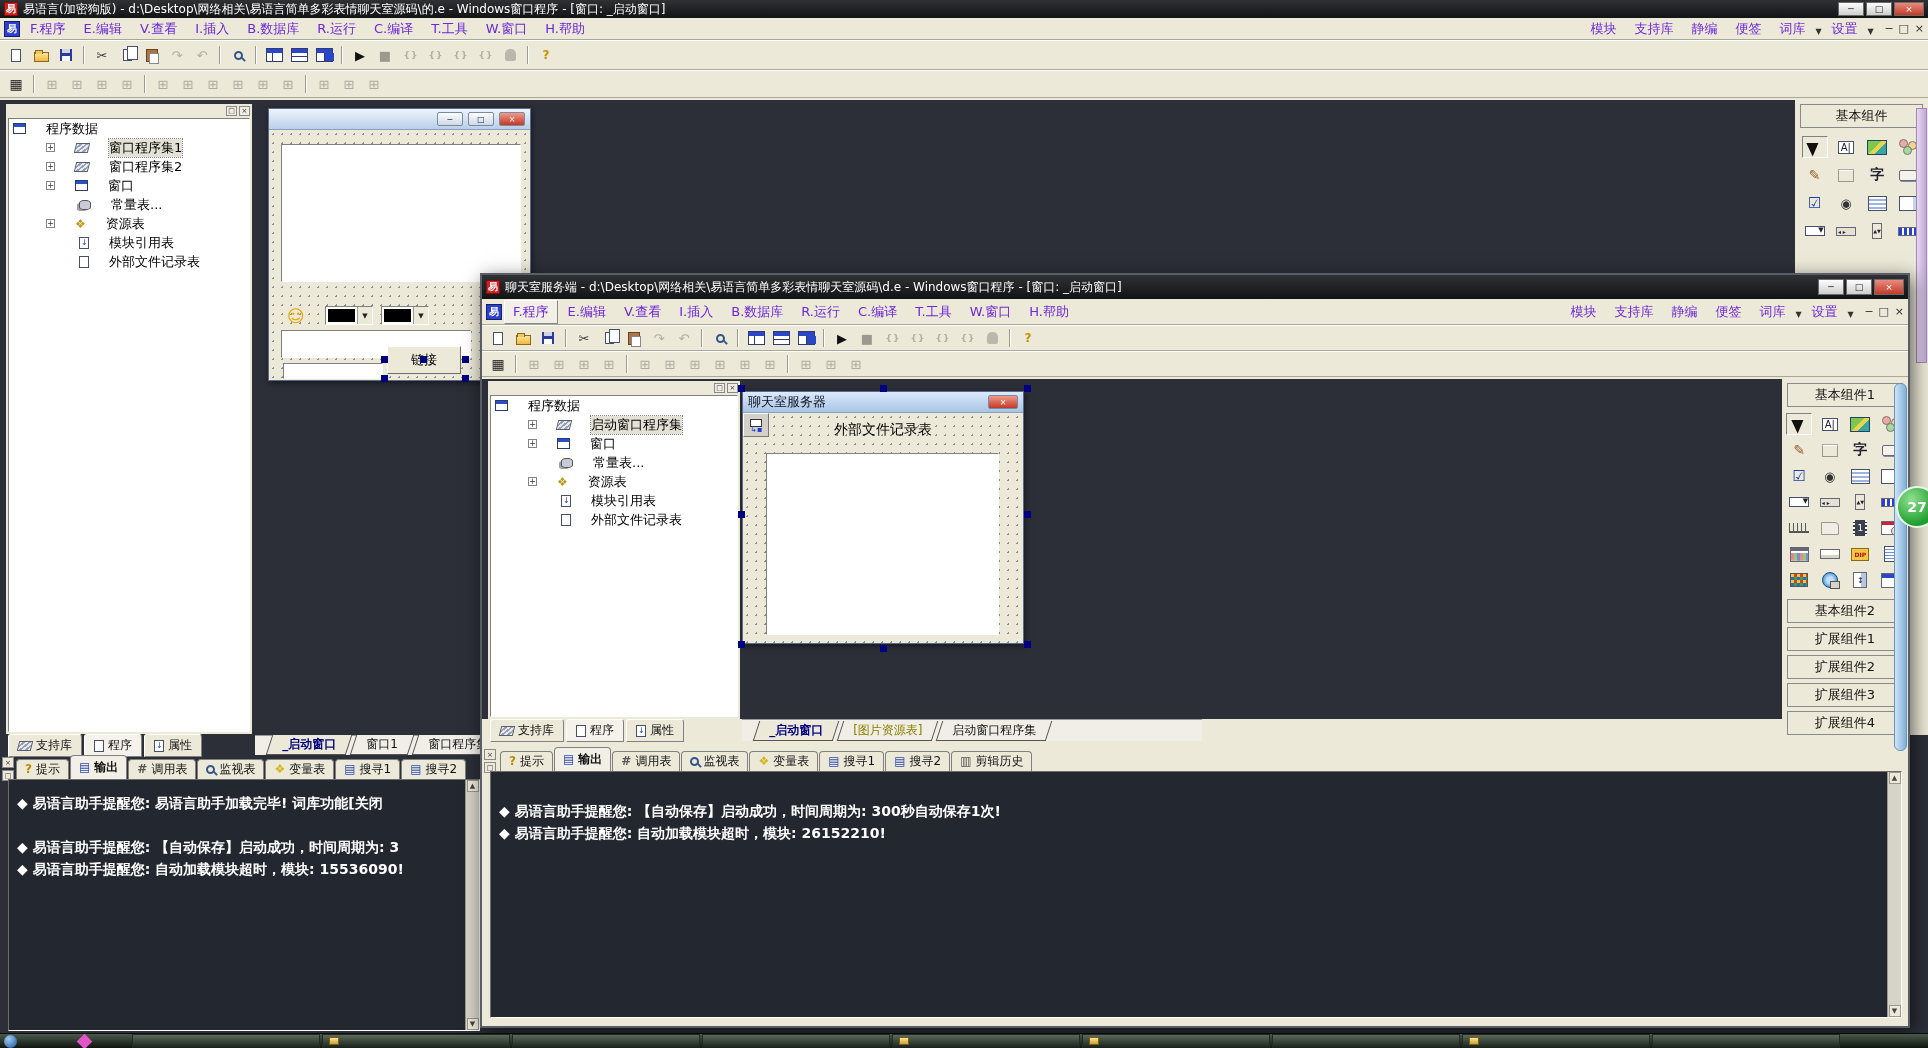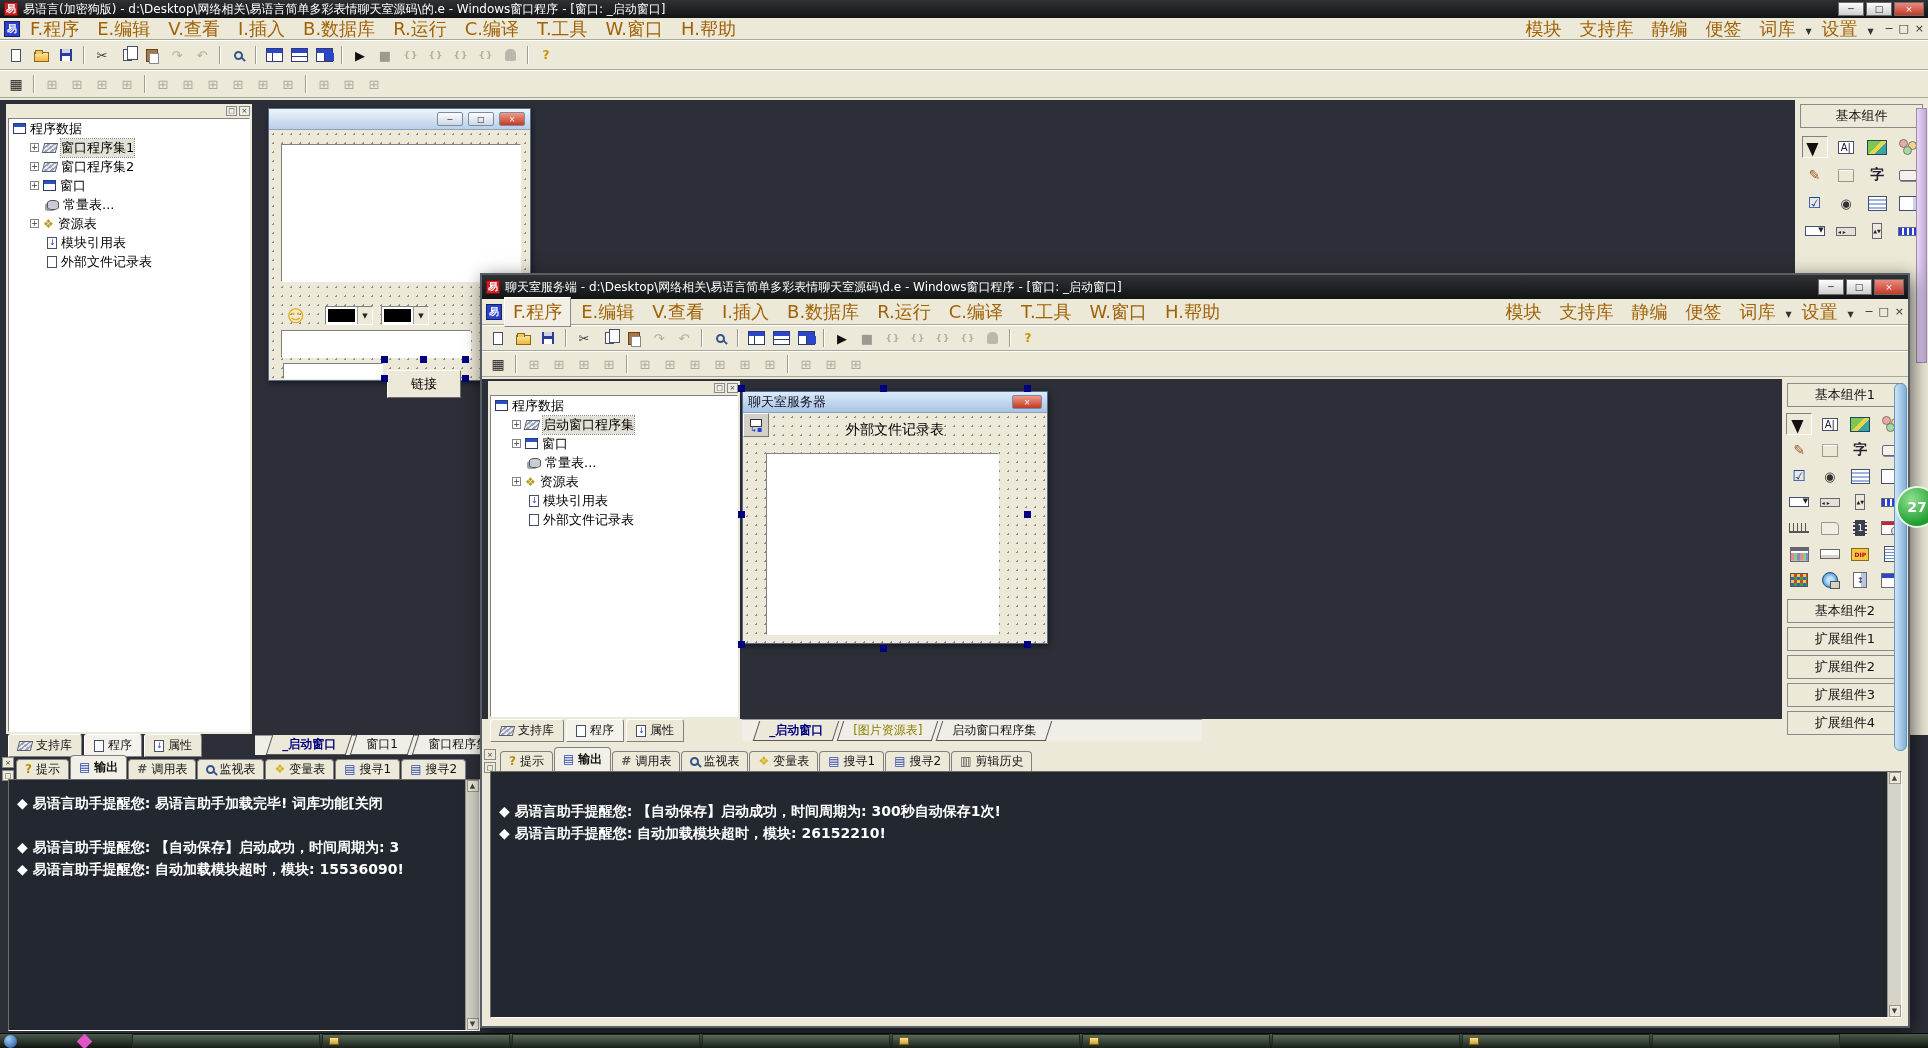--- a/index.html
+++ b/index.html
@@ -7,21 +7,21 @@
 #screen{position:relative;width:1928px;height:1048px}
 .win{position:absolute;background:#ece9d8}
 .tb-dark{display:flex;align-items:center;background:linear-gradient(#2f3134,#121315);color:#fff;padding:0 4px;gap:5px}
 .tb-title{font-size:12px;white-space:nowrap;overflow:hidden;flex:1}
 .applogo{width:14px;height:14px;background:#d01f1f;color:#fff;font-size:10px;font-weight:bold;display:flex;align-items:center;justify-content:center;border:1px solid #7d0f0f;flex:0 0 auto}
 .winbtns{display:flex;gap:2px;flex:0 0 auto}
 .wb{width:26px;height:14px;background:linear-gradient(#fdfdfd,#cfcfcf);border:1px solid #6a6a6a;color:#222;font-size:9px;display:flex;align-items:center;justify-content:center}
 .wb.close{background:linear-gradient(#e98b7e,#c33a27);color:#fff;width:30px}
 .menubar{display:flex;align-items:center;background:#ece9d8;border-bottom:1px solid #a9a69a;padding:0 4px;gap:2px}
 .mlogo{width:16px;height:16px;background:#2b3fd0;color:#fff;font-size:10px;font-weight:bold;display:flex;align-items:center;justify-content:center;border:1px solid #16205e}
-.mitem{font-size:18px;color:#a16207;padding:2px 8px;white-space:nowrap}
+.mitem{font-size:13px;color:#6d28d9;padding:2px 8px;white-space:nowrap}
 .mitem.boxed{border:1px solid;border-color:#fff #8a8a8a #8a8a8a #fff;background:#f2f0e6}
 .mspacer{flex:1}
 .mdic{display:flex;gap:6px;align-items:center;margin-left:10px;color:#333;font-size:11px}
 .g-min::before{content:"─"}.g-max::before{content:"□"}.g-close::before{content:"×"}
 .g-drop::before{content:"▼";font-size:8px;color:#333}
 .toolbar{display:flex;align-items:center;background:#ece9d8;border-top:1px solid #fff;border-bottom:1px solid #a9a69a;padding:2px 4px;gap:1px}
 .tbi{width:24px;height:21px;display:flex;align-items:center;justify-content:center;font-size:13px;color:#333}
 .tsep{width:2px;height:18px;border-left:1px solid #9d9a90;border-right:1px solid #fff;margin:0 4px}
 .pga{width:10px;height:13px;background:#fff;border:1px solid #44506e}
 .fold{width:15px;height:10px;background:linear-gradient(#ffe39a,#efb93f);border:1px solid #8a6a18;position:relative;margin-top:3px}
@@ -46,21 +46,21 @@
 .g-br::before{content:"{ }";font-size:9px;font-weight:bold;color:#b2afa4;letter-spacing:-1px}
 .hand{width:11px;height:12px;background:#bab7ac;border-radius:5px 5px 2px 2px}
 .g-help::before{content:"?";color:#c89000;font-weight:bold;font-size:12px}
 .g-grid::before{content:"▦";color:#222;font-size:14px}
 .g-al::before{content:"⊞";color:#aeaba0;font-size:13px}
 .workarea{position:absolute;background:#2c2f38}
 .panel{position:absolute;background:#ece9d8}
 .phead{height:13px;display:flex;justify-content:flex-end;align-items:center;gap:2px;padding:1px 2px;background:#ece9d8}
 .phb{width:11px;height:10px;border:1px solid #8a8a8a;background:#f0eee4;font-size:7px;display:flex;align-items:center;justify-content:center;color:#333}
 .treebox{position:absolute;background:#fff;border:1px solid;border-color:#808080 #fff #fff #808080;overflow:hidden}
-.trow{display:flex;align-items:center;gap:4px;height:19px;font-size:13px;color:#000;white-space:nowrap;padding-left:4px}
+.trow{display:flex;align-items:center;gap:20px;height:19px;font-size:13px;color:#000;white-space:nowrap;padding-left:4px}
 .texp{width:9px;height:9px;border:1px solid #848484;background:#fff;font-size:8px;line-height:7px;text-align:center;color:#333;flex:0 0 auto}
 .texp::before{content:"+"}
 .tind{width:13px;flex:0 0 auto}
 .tic-win{width:13px;height:11px;border:1px solid #2c3a6e;background:#fff;box-shadow:inset 0 3px 0 #2a50c8;flex:0 0 auto}
 .tic-stack{width:14px;height:10px;border:1px solid #5a5f6e;background:repeating-linear-gradient(135deg,#e8eaf2 0 2px,#9aa0b4 2px 4px);transform:skewX(-14deg);flex:0 0 auto}
 .tic-db{width:12px;height:10px;border-radius:5px/3px;background:#c9cbd6;border:1px solid #555;box-shadow:-3px 2px 0 -1px #9ea0ac;flex:0 0 auto}
 .tic-res::before{content:"❖";color:#b99a1e;font-size:12px}
 .tic-page{width:10px;height:12px;background:#fff;border:1px solid #44506e;flex:0 0 auto}
 .tic-mod{width:10px;height:12px;background:#fff;border:1px solid #44506e;position:relative;flex:0 0 auto}
 .tic-mod::after{content:"↓";position:absolute;left:1px;top:0;font-size:8px;color:#1b3fd0}
@@ -276,21 +276,21 @@
           <div class="combo" style="left:56px;top:176px;width:48px">
             <span class="sw"></span>
                 <span class="cbtn">▼</span>
           </div>
           <div class="combo" style="left:112px;top:176px;width:48px">
             <span class="sw"></span>
                 <span class="cbtn">▼</span>
           </div>
           <div class="whitebox" style="left:12px;top:200px;width:190px;height:28px"></div>
           <div class="whitebox" style="left:14px;top:233px;width:100px;height:16px"></div>
-          <div class="cbutton" style="left:118px;top:240px;width:74px;height:28px">
+          <div class="cbutton" style="left:118px;top:216px;width:74px;height:28px">
                 <span>链接</span>
               </div>
           <span class="hd" style="left:112px;top:226px"></span>
           <span class="hd" style="left:151px;top:226px"></span>
           <span class="hd" style="left:193px;top:226px"></span>
           <span class="hd" style="left:112px;top:245px"></span>
           <span class="hd" style="left:193px;top:245px"></span>
         </div>
       </div>
     </div>
@@ -579,21 +579,21 @@
 
       <span class="hd" style="left:-2px;top:6px"></span>
       <span class="hd" style="left:140px;top:6px"></span>
       <span class="hd" style="left:284px;top:6px"></span>
       <span class="hd" style="left:-2px;top:132px"></span>
       <span class="hd" style="left:284px;top:132px"></span>
       <span class="hd" style="left:-2px;top:262px"></span>
       <span class="hd" style="left:140px;top:266px"></span>
       <span class="hd" style="left:284px;top:262px"></span>
 
-      <div class="dform" style="left:2px;top:12px;width:306px;height:253px">
+      <div class="dform" style="left:2px;top:12px;width:282px;height:253px">
         <div class="dform-tb" style="background:linear-gradient(#dceafc,#a8c4e4)">
           <span style="font-size:13px">聊天室服务器</span>
           <span style="flex:1"></span>
           <span class="dfb close g-close" style="width:30px"></span>
         </div>
         <div class="dform-body">
           <div style="position:absolute;left:0;top:8px;width:100%;text-align:center;font-size:14px;color:#000">外部文件记录表</div>
           <div class="srvicon">
                 <i></i>
                 <em>↳▪</em>

